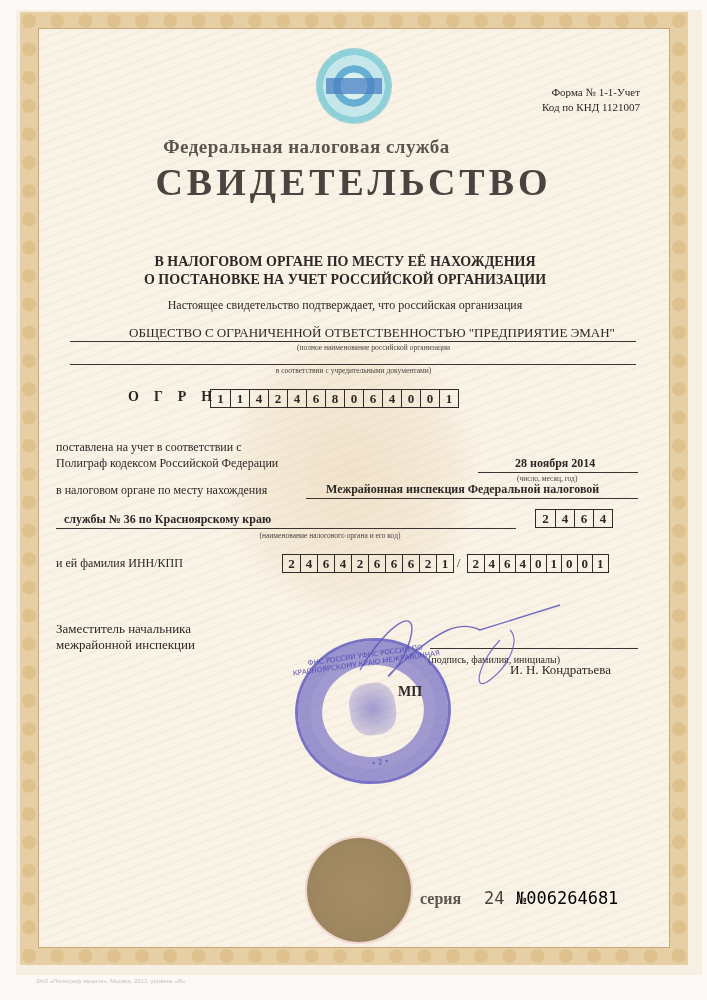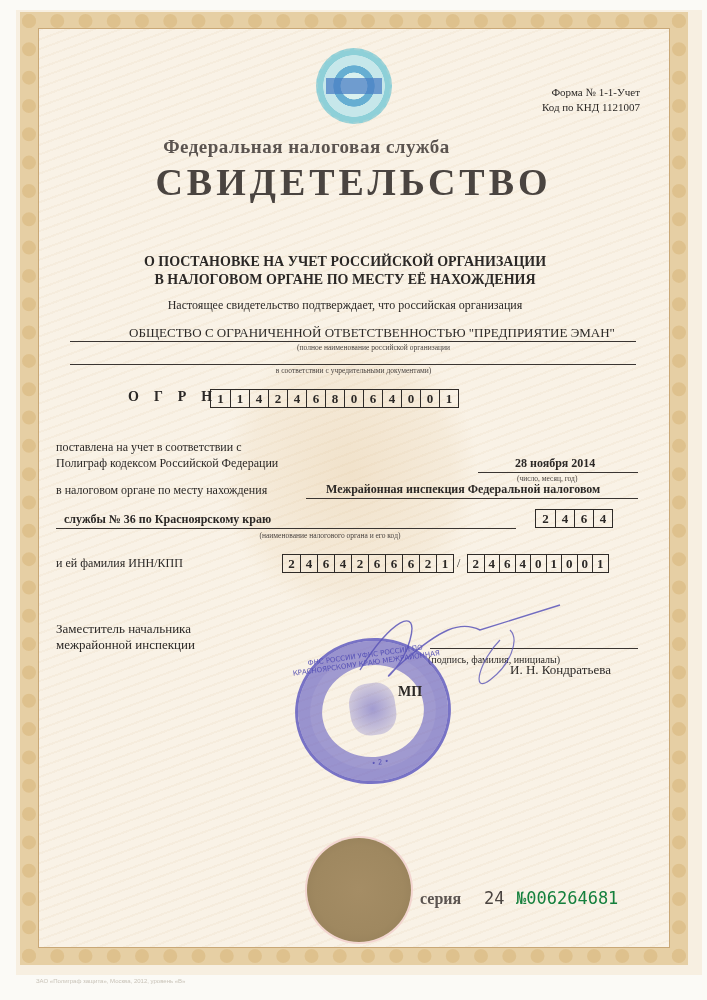--- a/index.html
+++ b/index.html
@@ -70,21 +70,21 @@
   }
   .stamp-text { position: absolute; left: 0; width: 100%; text-align: center; font-size: 7px; color: rgba(80,74,180,0.9); font-family: "DejaVu Sans", sans-serif; }
   .stamp-eagle { position: absolute; left: 52px; top: 42px; width: 46px; height: 52px; border-radius: 40%; background: radial-gradient(circle, rgba(90,84,190,0.55), rgba(90,84,190,0.15)); }
   .seal {
     position: absolute; left: 307px; top: 838px; width: 104px; height: 104px; border-radius: 50%;
     background: radial-gradient(circle, #a58d65 0%, #9f8860 60%, #8f7a55 100%);
     box-shadow: 0 0 0 2px #f3d5d0;
   }
   .series { left: 420px; top: 890px; font-size: 16px; font-weight: bold; color: #5b5450; }
   .series-num { left: 484px; top: 888px; font-size: 17px; font-family: "DejaVu Sans Mono", monospace; color: #4a4440; }
-  .number { left: 516px; top: 888px; font-size: 17px; font-family: "DejaVu Sans Mono", monospace; color: #15803d; }
+  .number { left: 516px; top: 888px; font-size: 17px; font-family: "DejaVu Sans Mono", monospace; color: #000000; }
   .printer { left: 36px; top: 978px; font-size: 6px; color: #c9c3b8; font-family: "Liberation Sans", sans-serif; }
   .sig-scribble { position: absolute; left: 350px; top: 600px; width: 220px; height: 110px; }
 </style>
 </head>
 <body>
 
 <div class="sheet"></div>
 <div class="border-outer"></div>
 <div class="border-deco"></div>
 <div class="inner"></div>
@@ -95,22 +95,22 @@
 
 <div class="t form-code">
   <div>Форма № 1-1-Учет</div>
   <div>Код по КНД 1121007</div>
 </div>
 
 <div class="t fns">Федеральная налоговая служба</div>
 <div class="t title">СВИДЕТЕЛЬСТВО</div>
 
 <div class="t sub1">
+  <div>В НАЛОГОВОМ ОРГАНЕ ПО МЕСТУ ЕЁ НАХОЖДЕНИЯ</div>
   <div>О ПОСТАНОВКЕ НА УЧЕТ РОССИЙСКОЙ ОРГАНИЗАЦИИ</div>
-  <div>В НАЛОГОВОМ ОРГАНЕ ПО МЕСТУ ЕЁ НАХОЖДЕНИЯ</div>
 </div>
 
 <div class="t intro">Настоящее свидетельство подтверждает, что российская организация</div>
 
 <div class="t org">ОБЩЕСТВО С ОГРАНИЧЕННОЙ ОТВЕТСТВЕННОСТЬЮ "ПРЕДПРИЯТИЕ ЭМАН"</div>
 <div class="line" style="left:70px; top:341px; width:566px;"></div>
 <div class="t cap" style="left:0; width:707px; text-align:center; top:343px;padding-left:20px;">(полное наименование российской организации</div>
 <div class="line" style="left:70px; top:364px; width:566px;"></div>
 <div class="t cap" style="left:0; width:707px; text-align:center; top:366px;">в соответствии с учредительными документами)</div>
 
@@ -131,21 +131,21 @@
   <span>1</span>
 </div>
 
 <div class="t small" style="left:56px; top:440px;">поставлена   на учет в соответствии с</div>
 <div class="t small" style="left:56px; top:456px;">Полиграф кодексом Российской Федерации</div>
 <div class="t bold" style="left:515px; top:456px; font-size:12px;">28 ноября 2014</div>
 <div class="line" style="left:478px; top:472px; width:160px;"></div>
 <div class="t cap" style="left:517px; top:474px;">(число, месяц, год)</div>
 
 <div class="t small" style="left:56px; top:483px;">в налоговом органе по месту нахождения</div>
-<div class="t bold" style="left:326px; top:482px; font-size:12px;">Межрайонная инспекция Федеральной налоговом</div>
+<div class="t bold" style="left:326px; top:482px; font-size:12px;">Межрайонная инспекция Федеральной налоговой</div>
 <div class="line" style="left:306px; top:498px; width:332px;"></div>
 <div class="t bold" style="left:64px; top:512px; font-size:12px;">службы № 36 по Красноярскому краю</div>
 <div class="line" style="left:56px; top:528px; width:460px;"></div>
 <div class="digits" style="left:535px; top:509px;">
   <span>2</span>
   <span>4</span>
   <span>6</span>
   <span>4</span>
 </div>
 <div class="t cap" style="left:0; width:660px; text-align:center; top:531px;">(наименование налогового органа и его код)</div>

